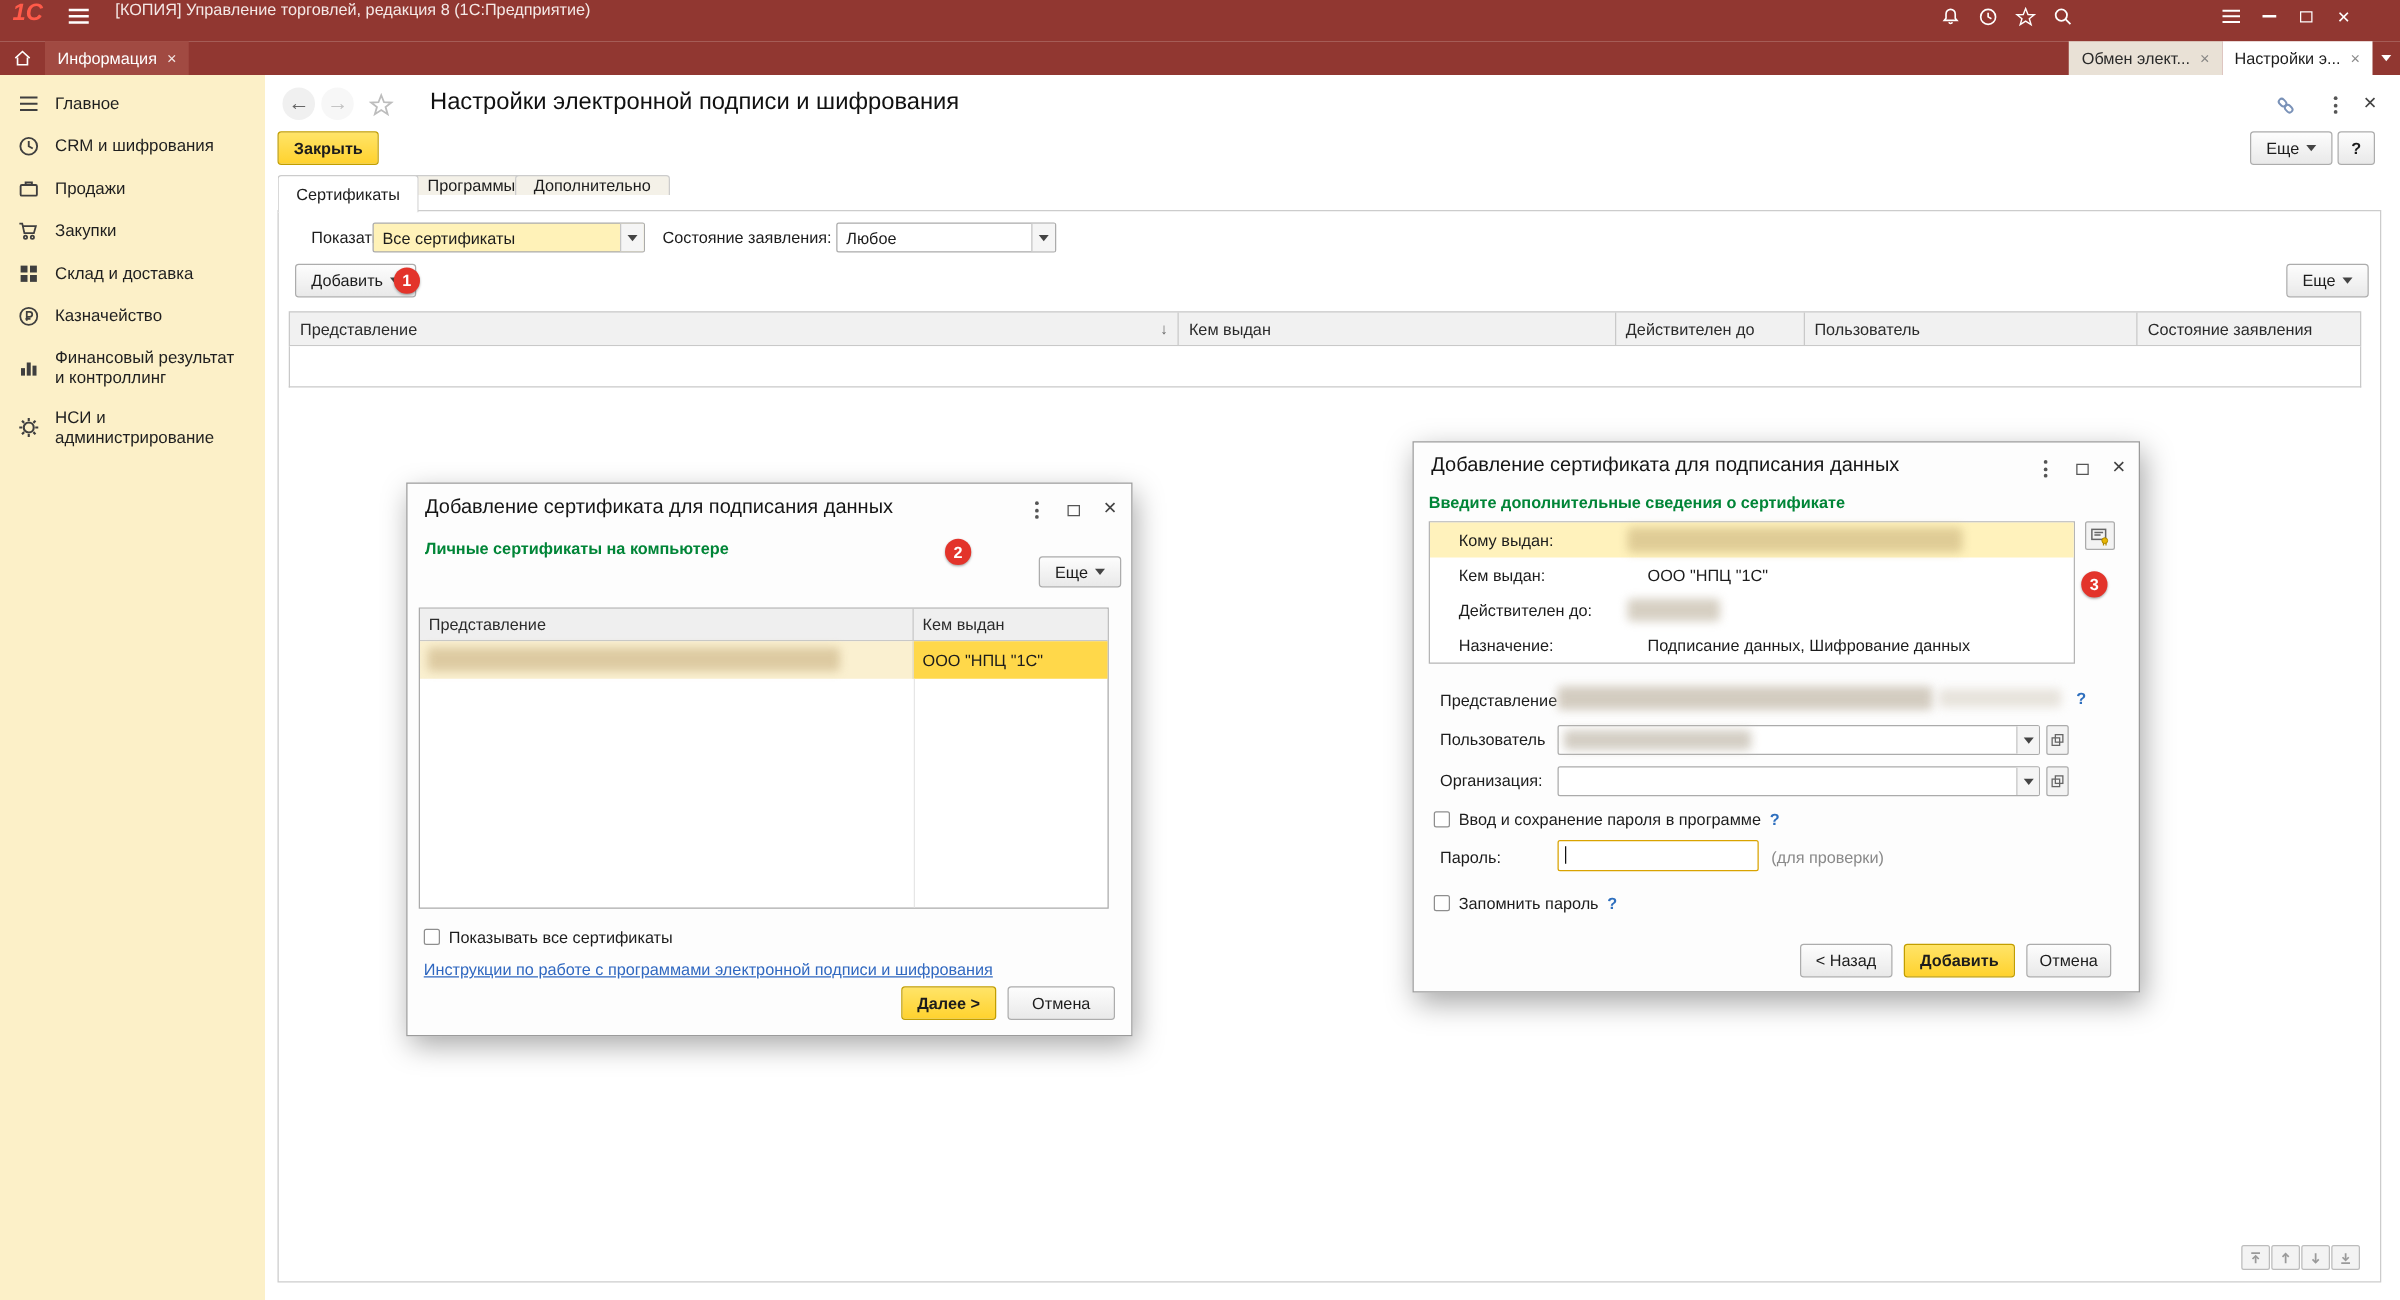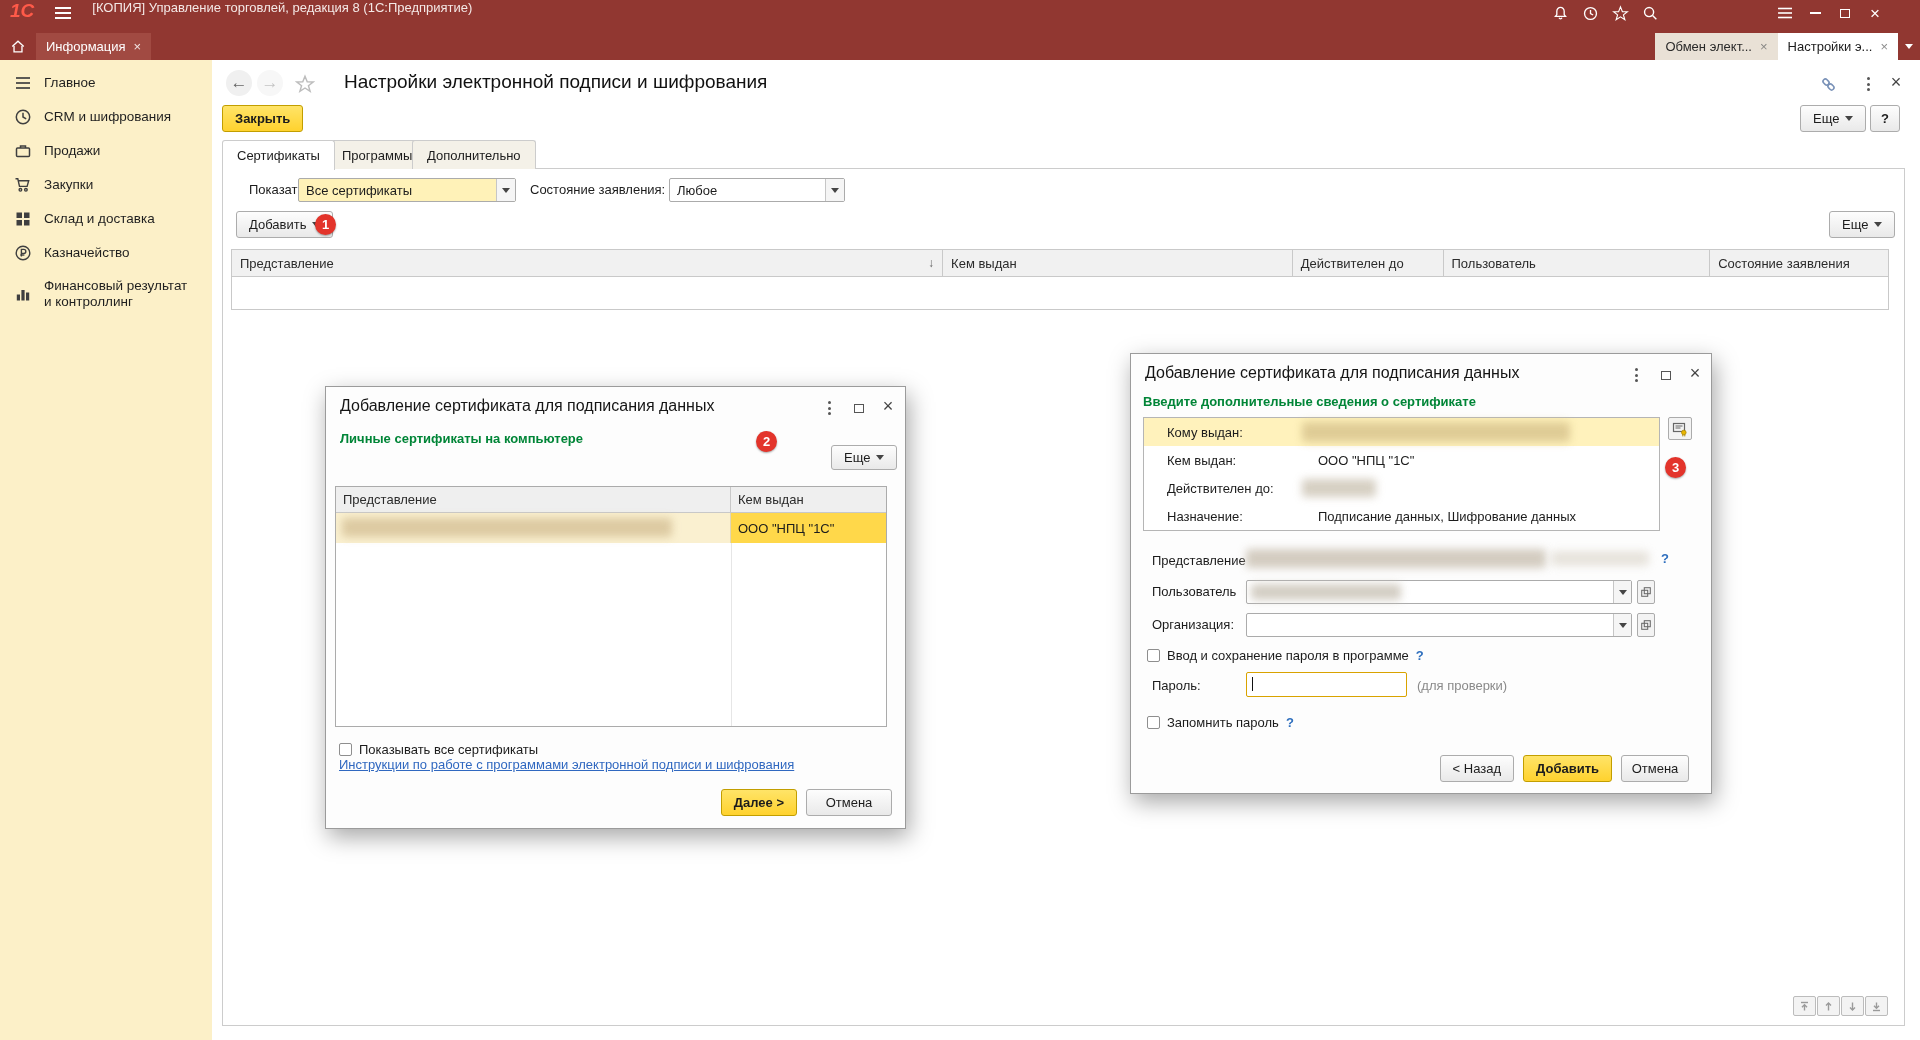--- a/index.html
+++ b/index.html
@@ -42,21 +42,21 @@
   
   .btn { display:inline-flex; align-items:center; justify-content:center; gap:6px; height:27px; padding:0 12px;
          border:1px solid #acacac; border-radius:3px; background:linear-gradient(#fdfdfd,#e9e9e9); font-size:13px; color:#1c1c1c; cursor:default; }
   .btn-yellow { background:linear-gradient(#ffe468,#ffd22e); border-color:#c29e00; font-weight:bold; }
   .btn-help { width:30px; padding:0; font-weight:bold; }
   .vdots { display:inline-flex; flex-direction:column; gap:2.5px; }
   .vdots i { width:3px; height:3px; border-radius:50%; background:#555; }
   .win-max { width:10px; height:9px; border:1.5px solid #555; display:inline-block; }
   .win-x { font-size:18px; color:#444; line-height:1; }
   
-  .ftab { position:absolute; top:80px; height:29px; display:flex; align-items:center; padding:0 14px; font-size:13px;
+  .ftab { position:absolute; top:80px; height:16px; display:flex; align-items:center; padding:0 14px; font-size:13px;
           border:1px solid #ccc; border-bottom:none; border-radius:3px 3px 0 0; background:#f4f1e8; z-index:2; }
   .ftab-active { background:#fff; height:30px; z-index:3; }
   .content-box { position:absolute; left:10px; top:108px; width:1683px; height:858px; border:1px solid #ccc; background:#fff; }
   
   .combo { position:absolute; height:24px; border:1px solid #ababab; background:#fff; display:flex; align-items:stretch; border-radius:2px; }
   .combo .val { flex:1; display:flex; align-items:center; padding:0 7px; white-space:nowrap; overflow:hidden; }
   .combo .dd { width:19px; border-left:1px solid #c6c6c6; background:#f5f5f5; display:flex; align-items:center; justify-content:center; }
   .combo.yellow { background:#fff2b8; }
   .lbl { position:absolute; white-space:nowrap; }
   
@@ -266,20 +266,31 @@
         <svg width="18" height="18" viewBox="0 0 18 18">
           <g fill="#3f3f3f">
             <rect x="2.8" y="9.5" width="3.2" height="6"></rect>
             <rect x="7.4" y="5" width="3.2" height="10.5"></rect>
             <rect x="12" y="7.5" width="3.2" height="8"></rect>
           </g>
         </svg>
       </span>
     <span style="max-width:150px">Финансовый результат и контроллинг</span>
   </div>
+  <div class="side-item">
+    <span class="ic">
+        <svg width="18" height="18" viewBox="0 0 18 18">
+          <g stroke="#3f3f3f" stroke-width="1.7" fill="none">
+            <circle cx="9" cy="9" r="4"></circle>
+            <path d="M14.2 9h2.4M12.7 12.7l1.7 1.7M9 14.2v2.4M5.3 12.7l-1.7 1.7M3.8 9H1.4M5.3 5.3 3.6 3.6M9 3.8V1.4M12.7 5.3l1.7-1.7"></path>
+          </g>
+        </svg>
+      </span>
+    <span style="max-width:150px">НСИ и администрирование</span>
+  </div>
 </div>
 
 <div class="workarea">
 
   <span class="abs circle-btn" style="left:14px;top:10px;background:#f0f0f0;">
     <span style="font-size:17px;color:#666;">←</span>
   </span>
   <span class="abs circle-btn" style="left:45px;top:10px;background:#f7f7f7;">
     <span style="font-size:17px;color:#c4c4c4;">→</span>
   </span>
@@ -427,21 +438,21 @@
       </span>
       <span style="width:155px;background:#ffd84a;display:flex;align-items:center;padding:0 7px;font-size:13px;">ООО "НПЦ "1С"</span>
     </div>
     <span class="abs" style="left:395px;top:56px;bottom:0;width:1px;background:#e6e6e6;"></span>
   </div>
 
   <span class="checkrow" style="left:13px;top:355px;">
     <span class="cb"></span>
     <span>Показывать все сертификаты</span>
   </span>
-  <span class="abs hyperlink" style="left:13px;top:370px;">Инструкции по работе с программами электронной подписи и шифрования</span>
+  <span class="abs hyperlink" style="left:13px;top:381px;">Инструкции по работе с программами электронной подписи и шифрования</span>
 
   <span class="dlg-footer" style="right:13px;bottom:12px;left:0;">
     <span class="btn btn-yellow">Далее &gt;</span>
     <span class="btn" style="width:86px;">Отмена</span>
   </span>
 </div>
 
 <div class="dialog" style="left:1130px;top:353px;width:582px;height:441px;">
   <span class="dlg-title">Добавление сертификата для подписания данных</span>
   <span class="abs iconbtn" style="left:494px;top:10px;width:22px;height:22px;">

